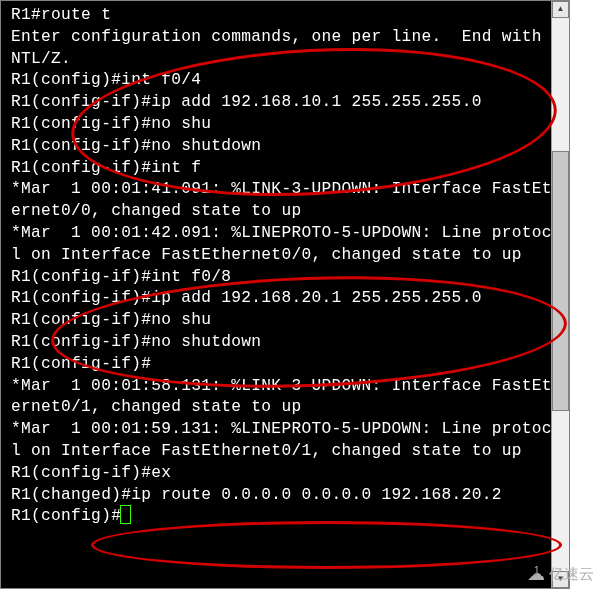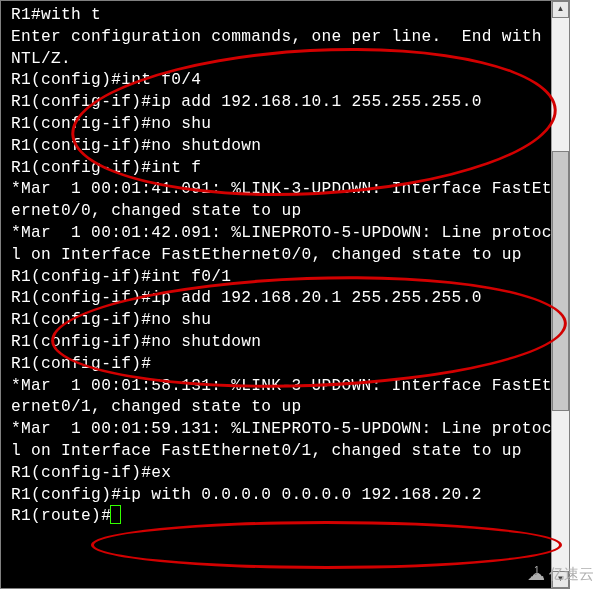--- a/index.html
+++ b/index.html
@@ -108,39 +108,39 @@
     left: 7px; top: 2px;
     font-size: 10px;
     color: #b0b0b0;
   }
 </style>
 </head>
 <body>
 
 <div class="terminal-window">
 
-  <div class="terminal-content"><span>R1#with t</span>
+  <div class="terminal-content"><span>R1#route t</span>
 <span>Enter configuration commands, one per line.  End with CNTL/Z.</span>
 <span>R1(config)#int f0/4</span>
 <span>R1(config-if)#ip add 192.168.10.1 255.255.255.0</span>
 <span>R1(config-if)#no shu</span>
 <span>R1(config-if)#no shutdown</span>
 <span>R1(config-if)#int f</span>
 <span>*Mar  1 00:01:41.091: %LINK-3-UPDOWN: Interface FastEthernet0/0, changed state to up</span>
 <span>*Mar  1 00:01:42.091: %LINEPROTO-5-UPDOWN: Line protocol on Interface FastEthernet0/0, changed state to up</span>
-<span>R1(config-if)#int f0/1</span>
+<span>R1(config-if)#int f0/8</span>
 <span>R1(config-if)#ip add 192.168.20.1 255.255.255.0</span>
 <span>R1(config-if)#no shu</span>
 <span>R1(config-if)#no shutdown</span>
 <span>R1(config-if)#</span>
 <span>*Mar  1 00:01:58.131: %LINK-3-UPDOWN: Interface FastEthernet0/1, changed state to up</span>
 <span>*Mar  1 00:01:59.131: %LINEPROTO-5-UPDOWN: Line protocol on Interface FastEthernet0/1, changed state to up</span>
 <span>R1(config-if)#ex</span>
-<span>R1(config)#ip with 0.0.0.0 0.0.0.0 192.168.20.2</span>
-<span>R1(route)#</span><span class="cursor"></span></div>
+<span>R1(changed)#ip route 0.0.0.0 0.0.0.0 192.168.20.2</span>
+<span>R1(config)#</span><span class="cursor"></span></div>
 
   <div class="scrollbar">
     <div class="scroll-btn up">▲</div>
     <div class="scroll-thumb"></div>
     <div class="scroll-btn down">▼</div>
   </div>
 
   <div class="annot annot1"></div>
   <div class="annot annot2"></div>
   <div class="annot annot3"></div>

